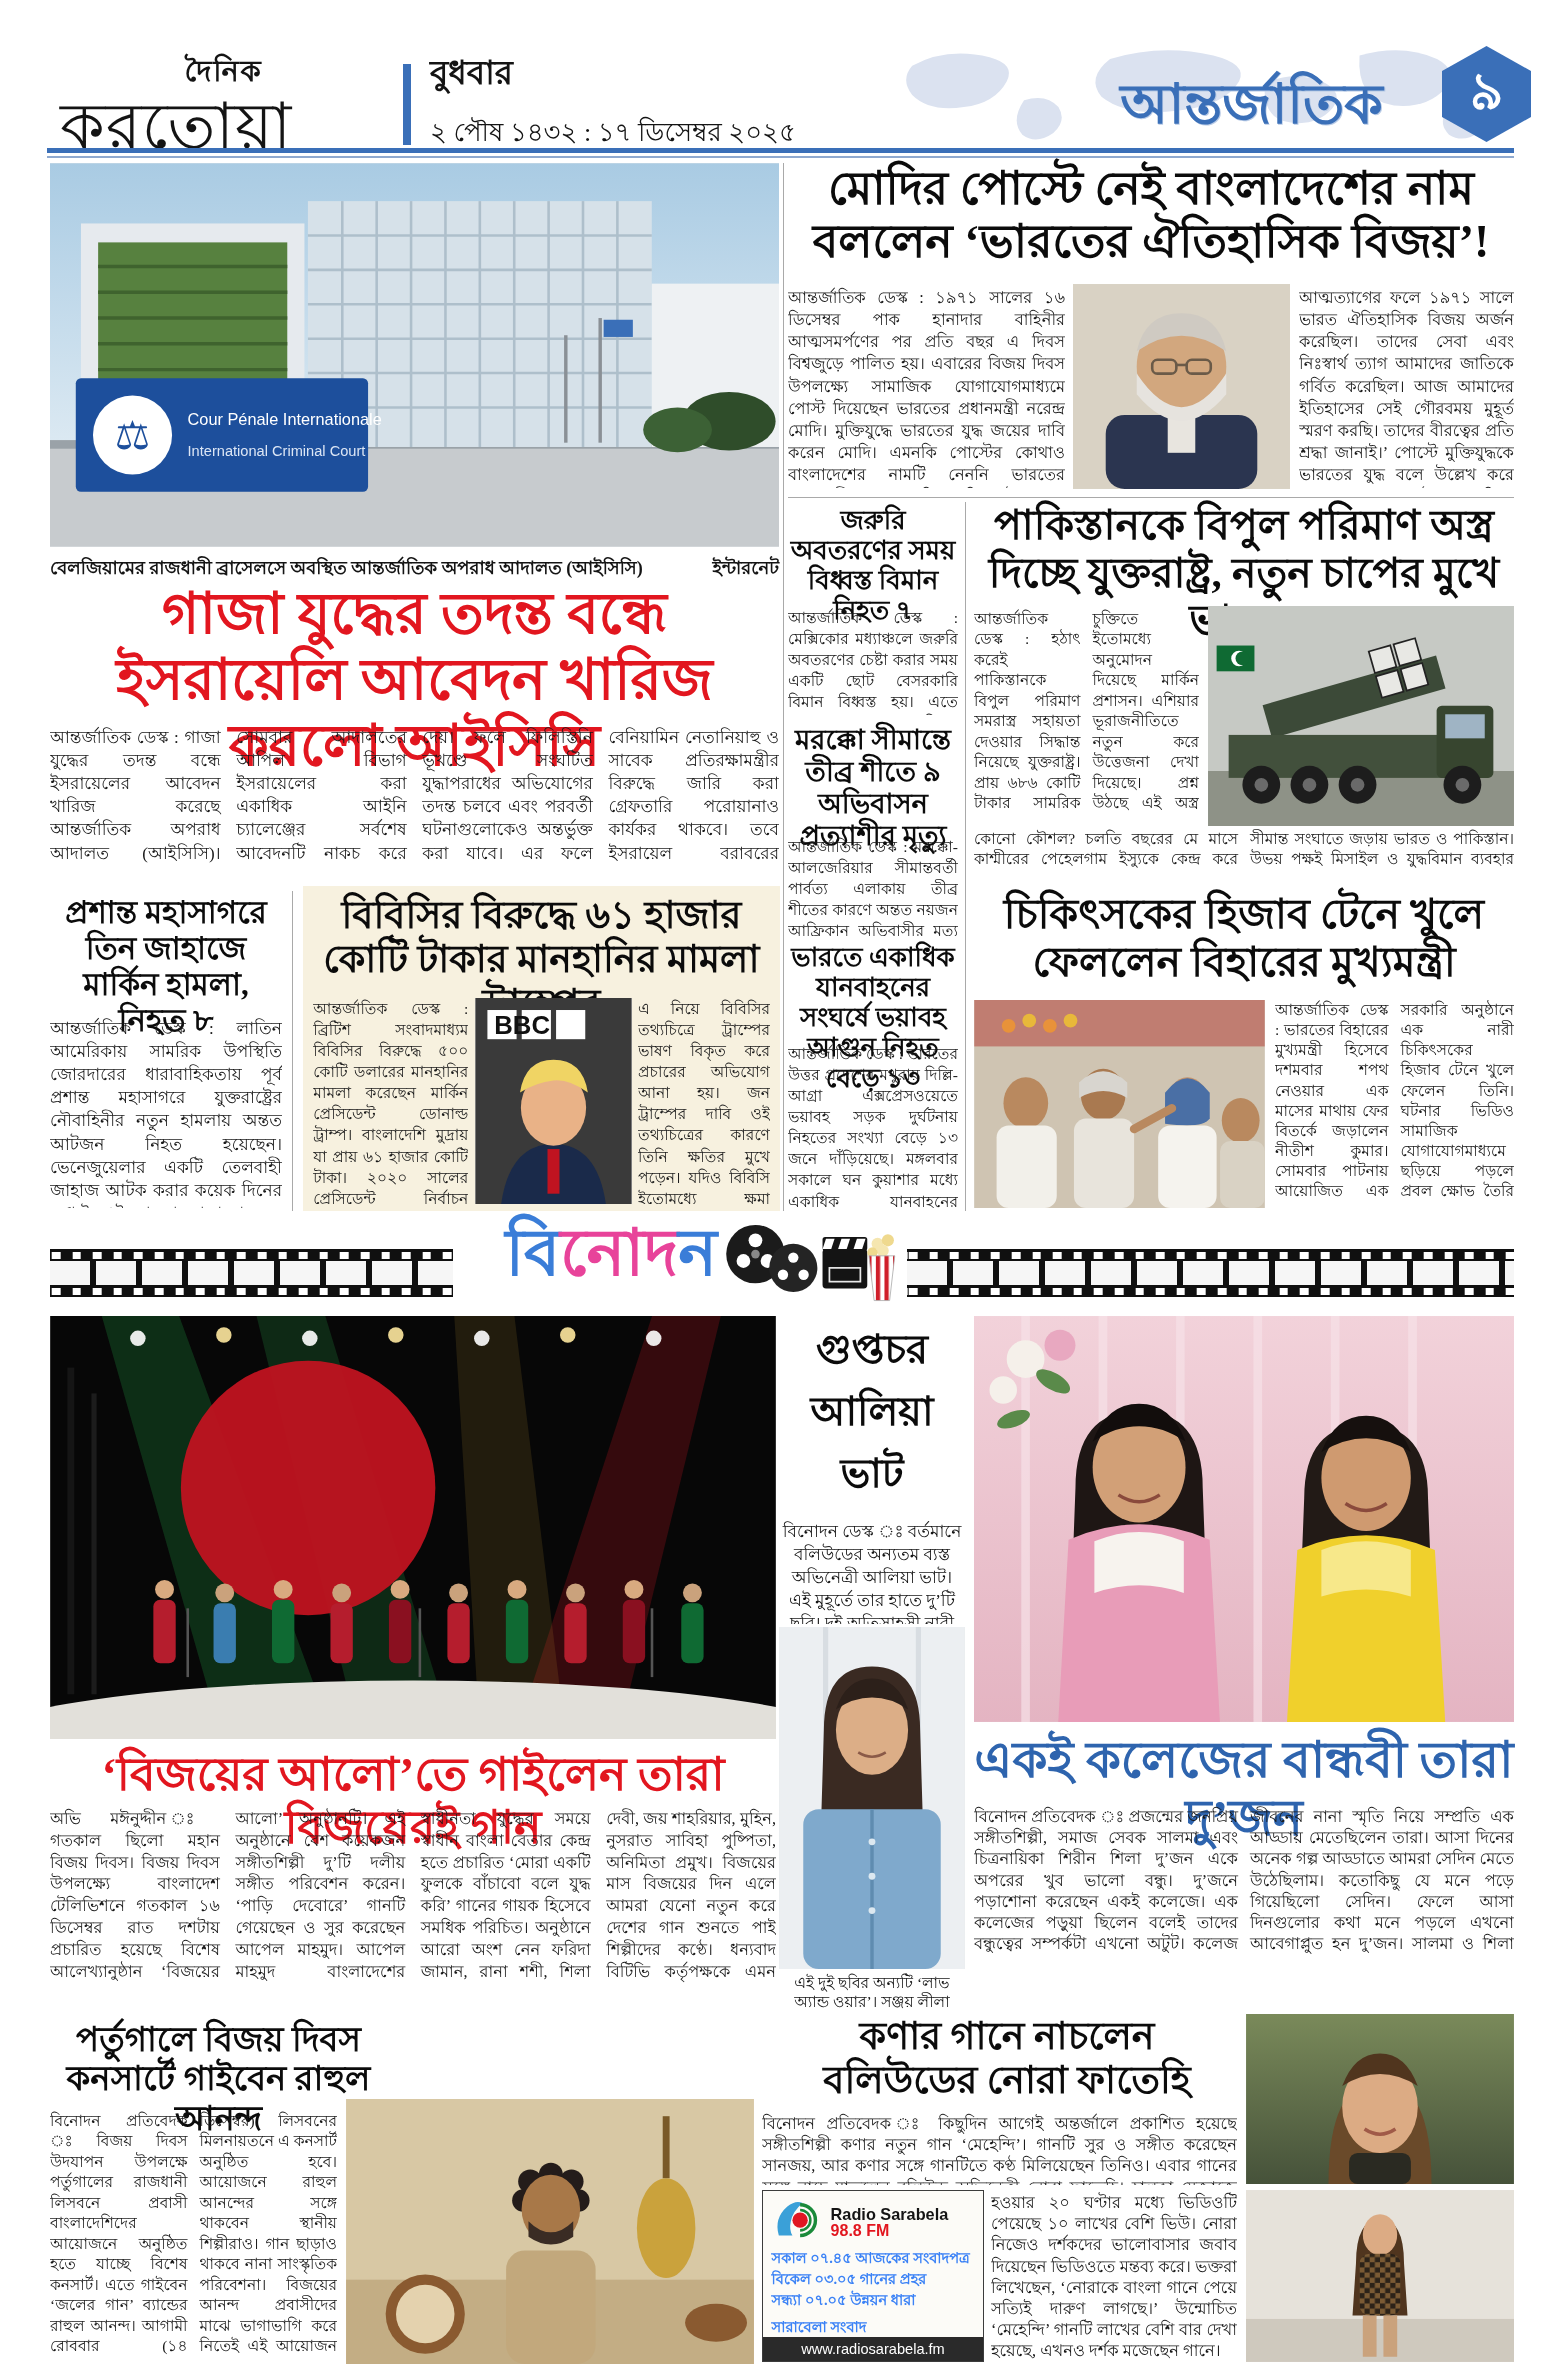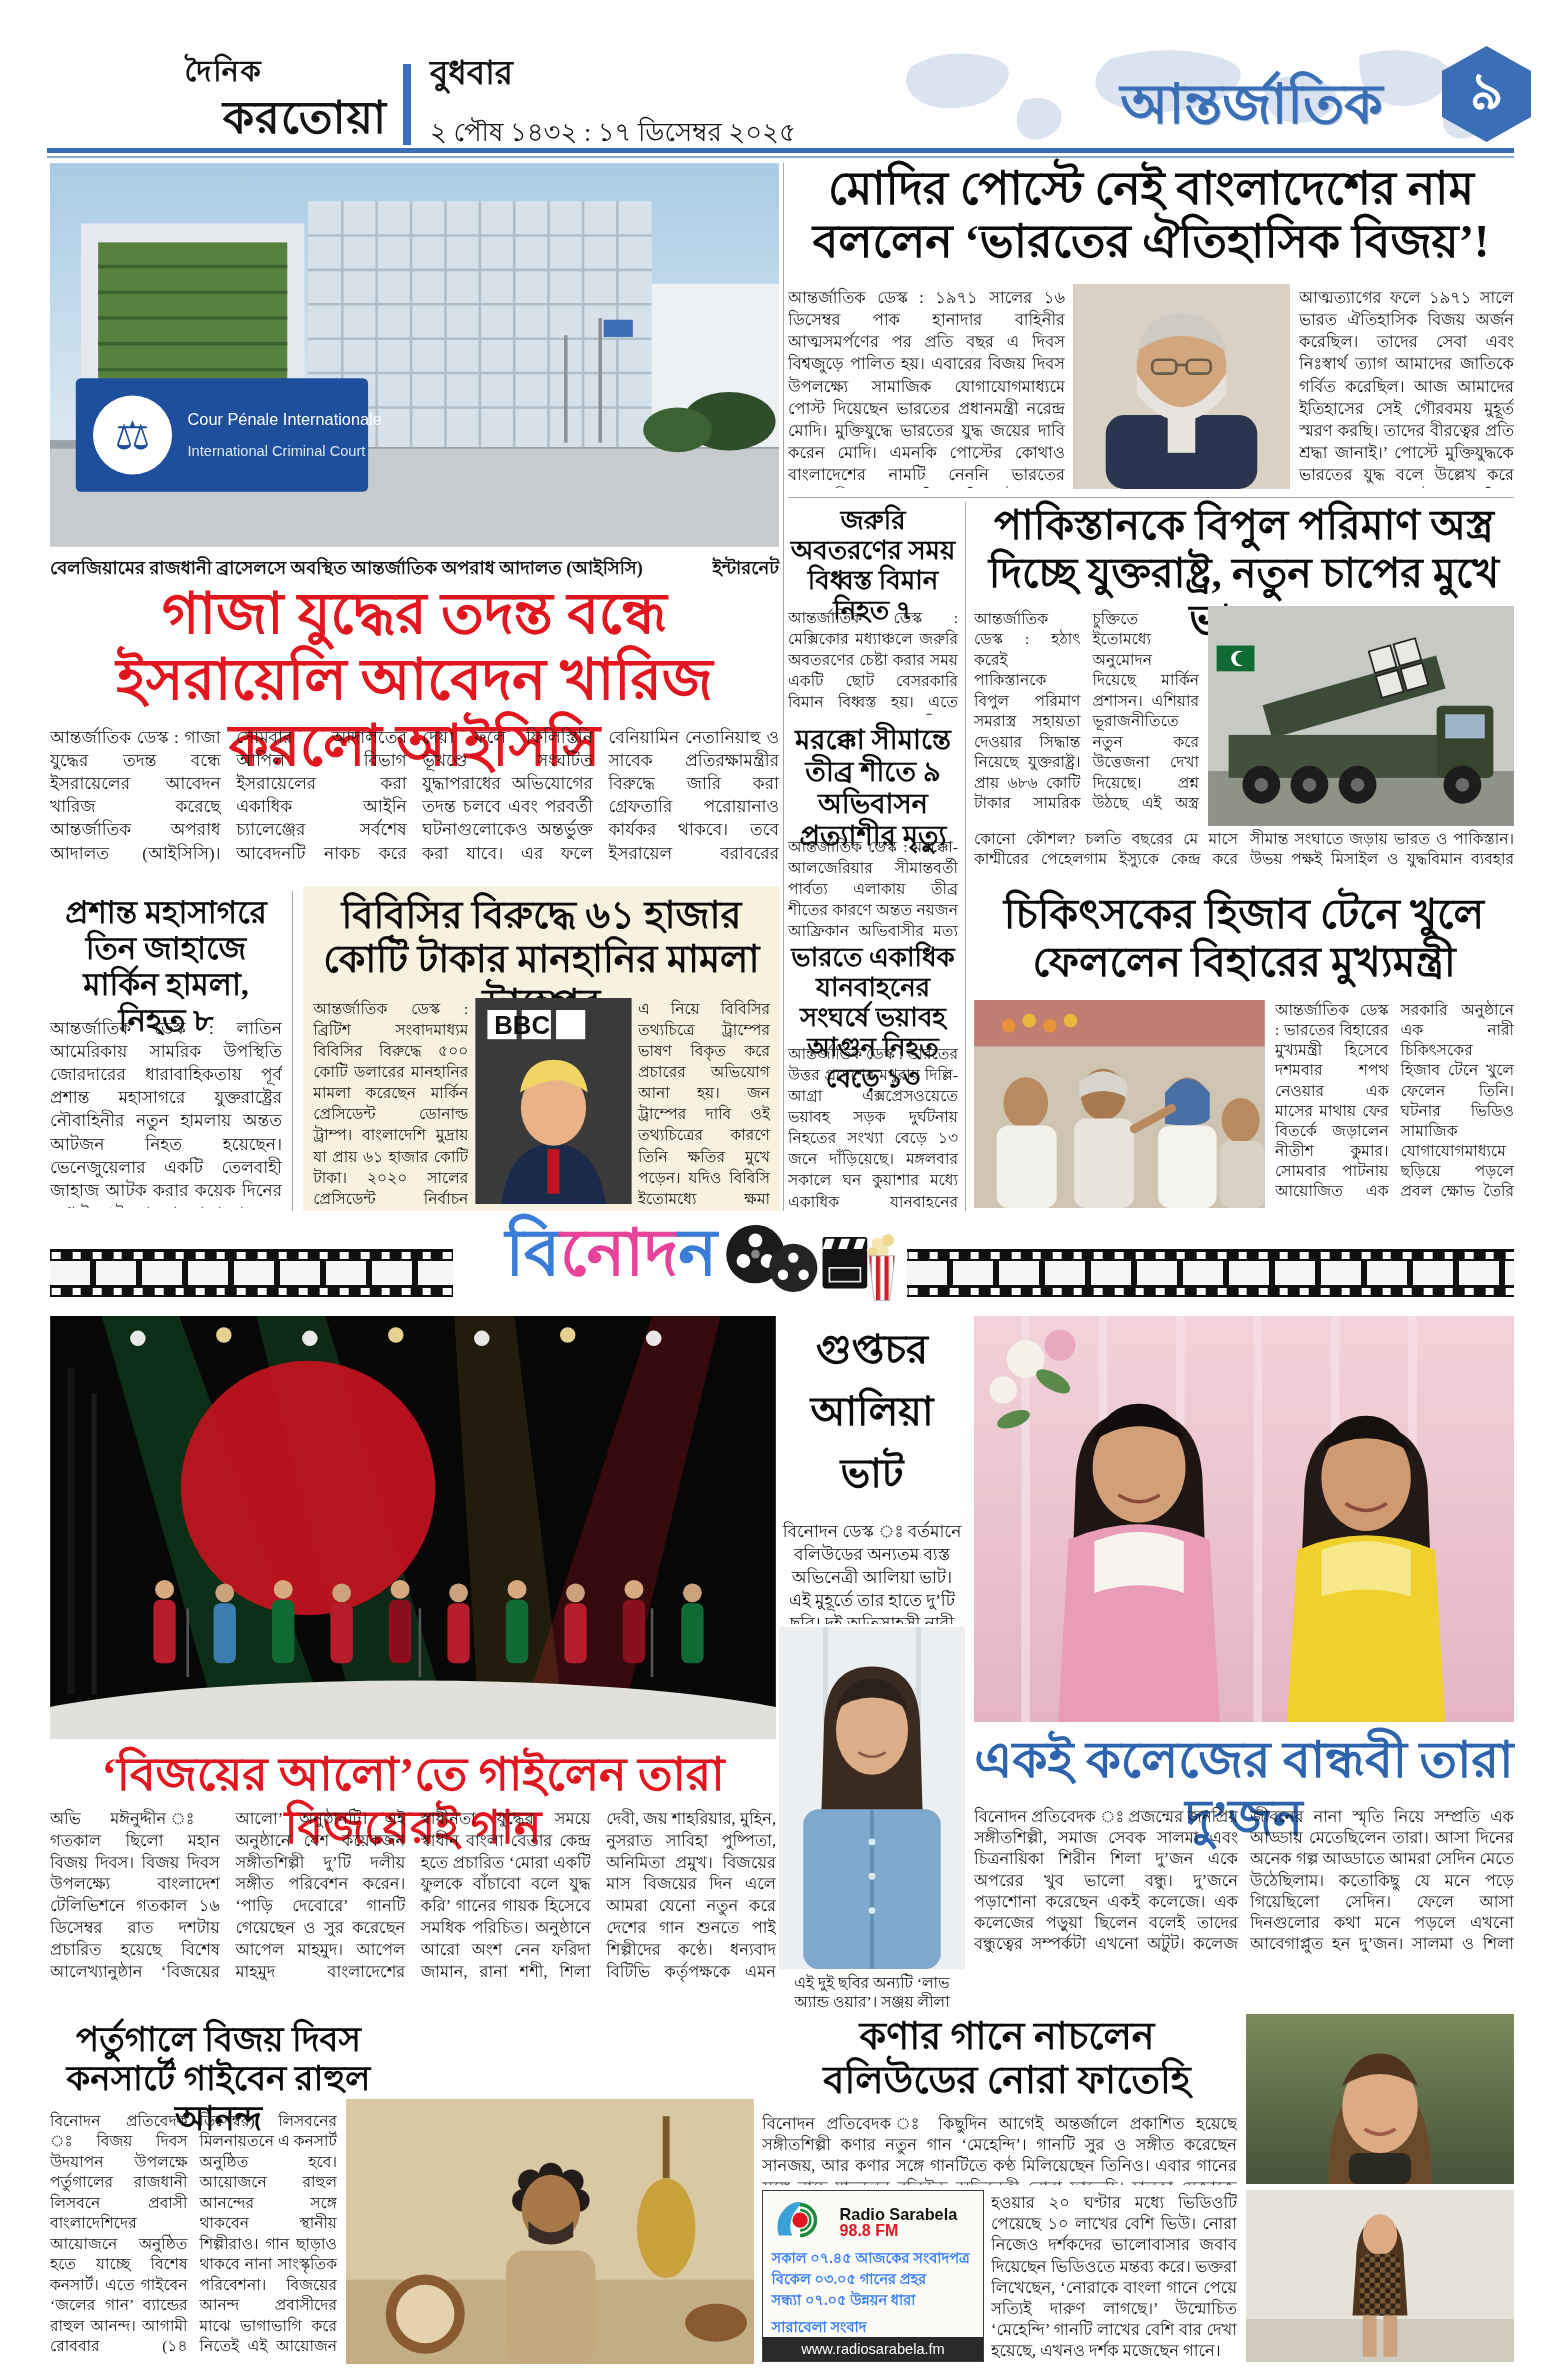--- a/index.html
+++ b/index.html
@@ -12,21 +12,21 @@
   .bluetxt{color:#2e64ae}
   .btxt{font-size:17px;line-height:1.36;text-align:justify;color:#191919;overflow:hidden}
   .c2{column-count:2;column-gap:12px}
   .c4{column-count:4;column-gap:15.5px}
   .capline{display:flex;justify-content:space-between;font-weight:bold;font-size:18px}
   .vr{position:absolute;width:0.9px;background:#a9a9a9}
   .hr{position:absolute;height:0.9px;background:#a9a9a9}
   .photo{position:absolute;overflow:hidden;background:#e8e8e8}
   .photo svg{display:block;width:100%;height:100%}
   .masthead-top{font-size:29px;font-weight:bold;text-align:center;letter-spacing:1.7px}
-  .masthead-main{font-size:45px;font-weight:bold;text-align:right;line-height:.95;letter-spacing:0.9px}
+  .masthead-main{font-size:64px;font-weight:normal;text-align:left;line-height:.95;letter-spacing:0.9px}
   .daytxt{font-size:33px;font-weight:bold}
   .datetxt{font-size:26px;margin-top:8.6px}
   .section-word{font-size:55px;font-weight:bold;color:#3a6fb8;text-align:center;
     font-family:"DejaVu Sans",sans-serif;text-shadow:0.9px 0.9px 0 #b9cbe6}
   .hexa{clip-path:polygon(50% 0,100% 26%,100% 74%,50% 100%,0 74%,0 26%);background:#3a6fb8;color:#fff;
         display:flex;align-items:center;justify-content:center;font-weight:bold;font-size:52px;
         font-family:"DejaVu Sans",sans-serif}
   .filmstrip{position:absolute;height:48px;background-color:#101010;
     background-image:
       repeating-linear-gradient(90deg,#ffffff 0 8.6px,transparent 8.6px 20.6px),
@@ -443,21 +443,21 @@
       </g>
     </svg>
   </div>
   <div class="abs hl bluetxt" style="left:974px;top:1731px;width:540px;font-size:50px">একই কলেজের বান্ধবী তারা দু’জন</div>
   <div class="abs btxt c2" style="left:974px;top:1806px;width:540px;height:165px;font-size:16.3px;line-height:1.3">বিনোদন প্রতিবেদক ঃ প্রজন্মের জনপ্রিয় সঙ্গীতশিল্পী, সমাজ সেবক সালমা এবং চিত্রনায়িকা শিরীন শিলা দু’জন একে অপরের খুব ভালো বন্ধু। দু’জনে পড়াশোনা করেছেন একই কলেজে। এক কলেজের পড়ুয়া ছিলেন বলেই তাদের বন্ধুত্বের সম্পর্কটা এখনো অটুট। কলেজ জীবনের নানা স্মৃতি নিয়ে সম্প্রতি এক আড্ডায় মেতেছিলেন তারা। আসা দিনের অনেক গল্প আড্ডাতে আমরা সেদিন মেতে উঠেছিলাম। কতোকিছু যে মনে পড়ে গিয়েছিলো সেদিন। ফেলে আসা দিনগুলোর কথা মনে পড়লে এখনো আবেগাপ্লুত হন দু’জন। সালমা ও শিলা দু’জনই নিজ নিজ অঙ্গনে ব্যস্ত সময় পার করছেন। ভক্তদের ভালোবাসায় সিক্ত হয়ে সামনের দিনেও একসঙ্গে কাজ করার ইচ্ছা জানালেন এই দুই বান্ধবী।</div>
 
   <div class="abs hl" style="left:779px;top:2014px;width:456px;font-size:38px">কণার গানে নাচলেন বলিউডের নোরা ফাতেহি</div>
   <div class="abs btxt" style="left:762px;top:2113px;width:475px;height:72px;font-size:16.3px;line-height:1.3">বিনোদন প্রতিবেদক ঃ  কিছুদিন আগেই অন্তর্জালে প্রকাশিত হয়েছে সঙ্গীতশিল্পী কণার নতুন গান ‘মেহেন্দি’। গানটি সুর ও সঙ্গীত করেছেন সানজয়, আর কণার সঙ্গে গানটিতে কণ্ঠ মিলিয়েছেন তিনিও। এবার গানের সঙ্গে নাচে মাতলেন বলিউড অভিনেত্রী নোরা ফাতেহি। হালকা মেজাজে নাচতে দেখা যায় নোরাকে ও সানজয়কে। নোরা ফাতেহির নাচের ভিডিওটি সামাজিক মাধ্যমে শেয়ার করে ক্যাপশনে লিখেছেন, ‘ওর হাতে মেহেন্দি...’</div>
 
   <div class="radiobox" style="left:762px;top:2190px;width:222px;height:172px">
-    <div style="display:flex;align-items:center;gap:22px">
+    <div style="display:flex;align-items:center;gap:13px">
       <span>
         <svg width="46" height="46" viewBox="0 0 54 54">
           <path d="M8 44 q-6 -20 10 -34 q10 -8 18 -4 q-12 10 -14 22 q-2 10 2 16 z" fill="#3aa0d8"></path>
           <circle cx="33" cy="26" r="9" fill="#e01622"></circle>
           <path d="M33 8 a18 18 0 0 1 0 36" fill="none" stroke="#1a8a3a" stroke-width="4"></path>
           <path d="M33 14 a12 12 0 0 1 0 24" fill="none" stroke="#1a8a3a" stroke-width="3"></path>
         </svg>
       </span>
       <span>
         <div class="brandname">Radio Sarabela</div>

